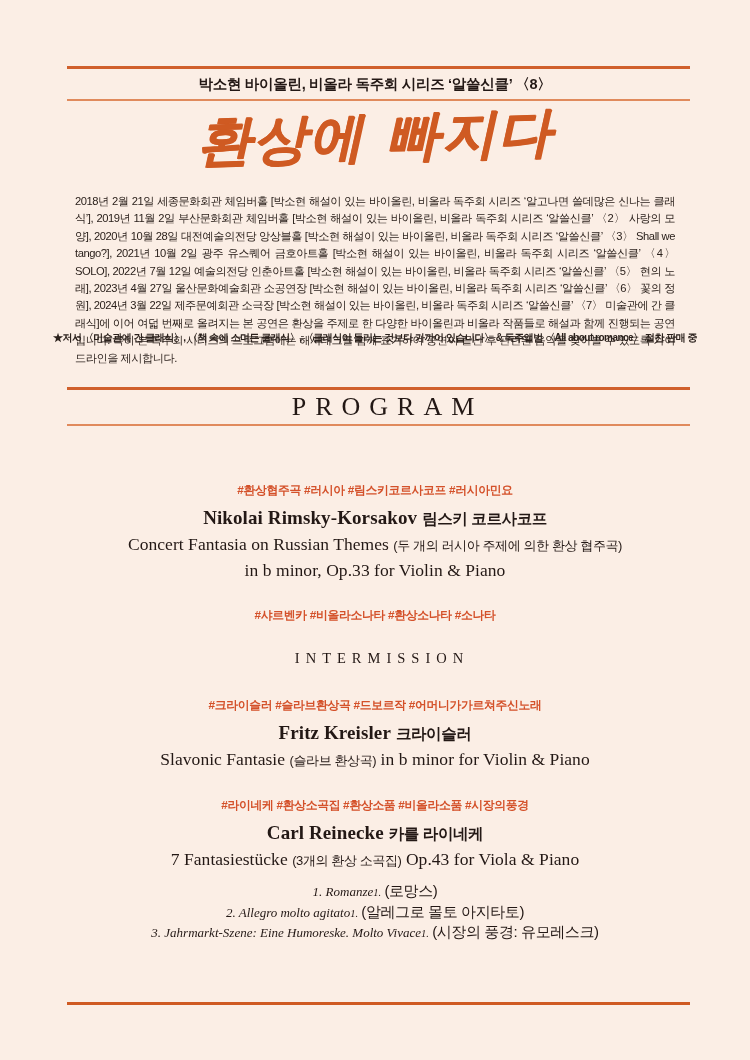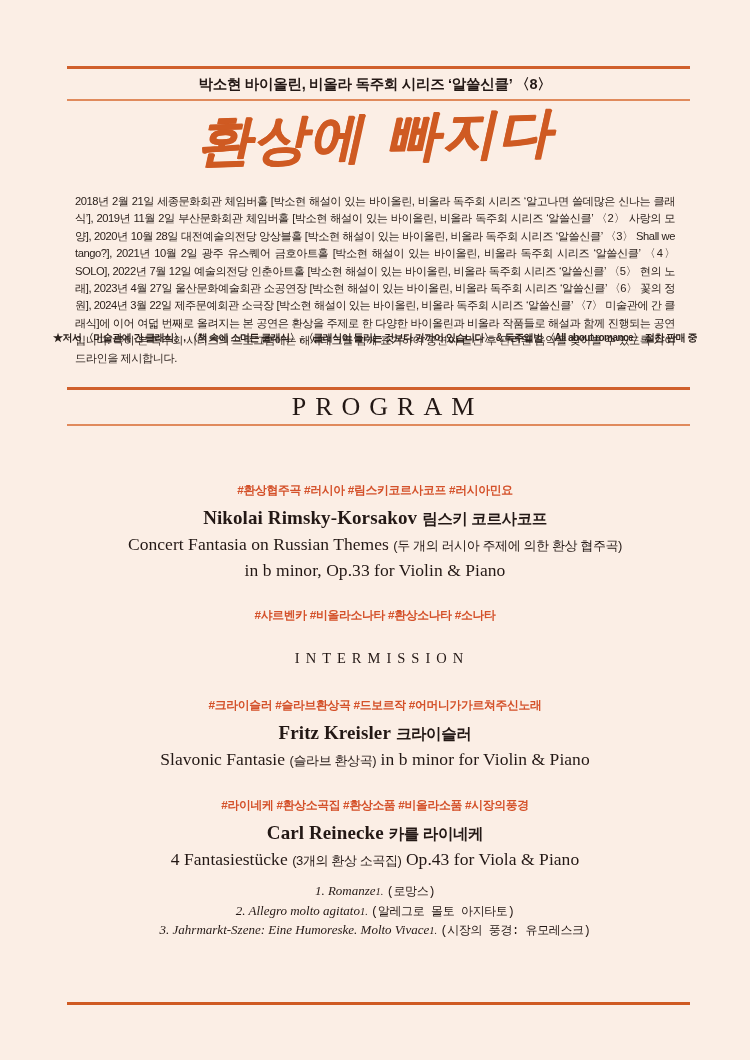--- a/index.html
+++ b/index.html
@@ -177,23 +177,23 @@
     font-style: italic;
     font-size: 13px;
     line-height: 18.5px;
     color: #231815;
   }
   .movements .num {
     font-style: italic;
     font-size: 10.5px;
   }
   .movements .kr {
-    font-family: Liberation Mono, monospace;
+    font-family: Liberation Sans, sans-serif;
     font-style: normal;
-    font-size: 12px;
+    font-size: 15px;
     letter-spacing: -0.4px;
   }
 
   .intermission {
     width: 100%;
     text-align: center;
     font-family: "Liberation Serif", serif;
     font-size: 14.5px;
     letter-spacing: 6px;
     text-indent: 6px;
@@ -253,21 +253,21 @@
         <span>in b minor for Violin &amp; Piano</span>
       </div>
     </div>
 
     <div class="entry">
       <div class="tags">#라이네케 #환상소곡집 #환상소품 #비올라소품 #시장의풍경</div>
       <div class="composer">
         <span>Carl Reinecke</span><span class="kr">카를 라이네케</span>
       </div>
       <div class="work">
-        <span>4 Fantasiestücke</span>
+        <span>7 Fantasiestücke</span>
         <span class="kr">(3개의 환상 소곡집)</span>
         <span>Op.43 for Viola &amp; Piano</span>
       </div>
       <div class="movements">
         <div>
           <span>1. Romanze</span><span class="num">1.</span>
           <span class="kr">(로망스)</span>
         </div>
         <div>
           <span>2. Allegro molto agitato</span><span class="num">1.</span>

